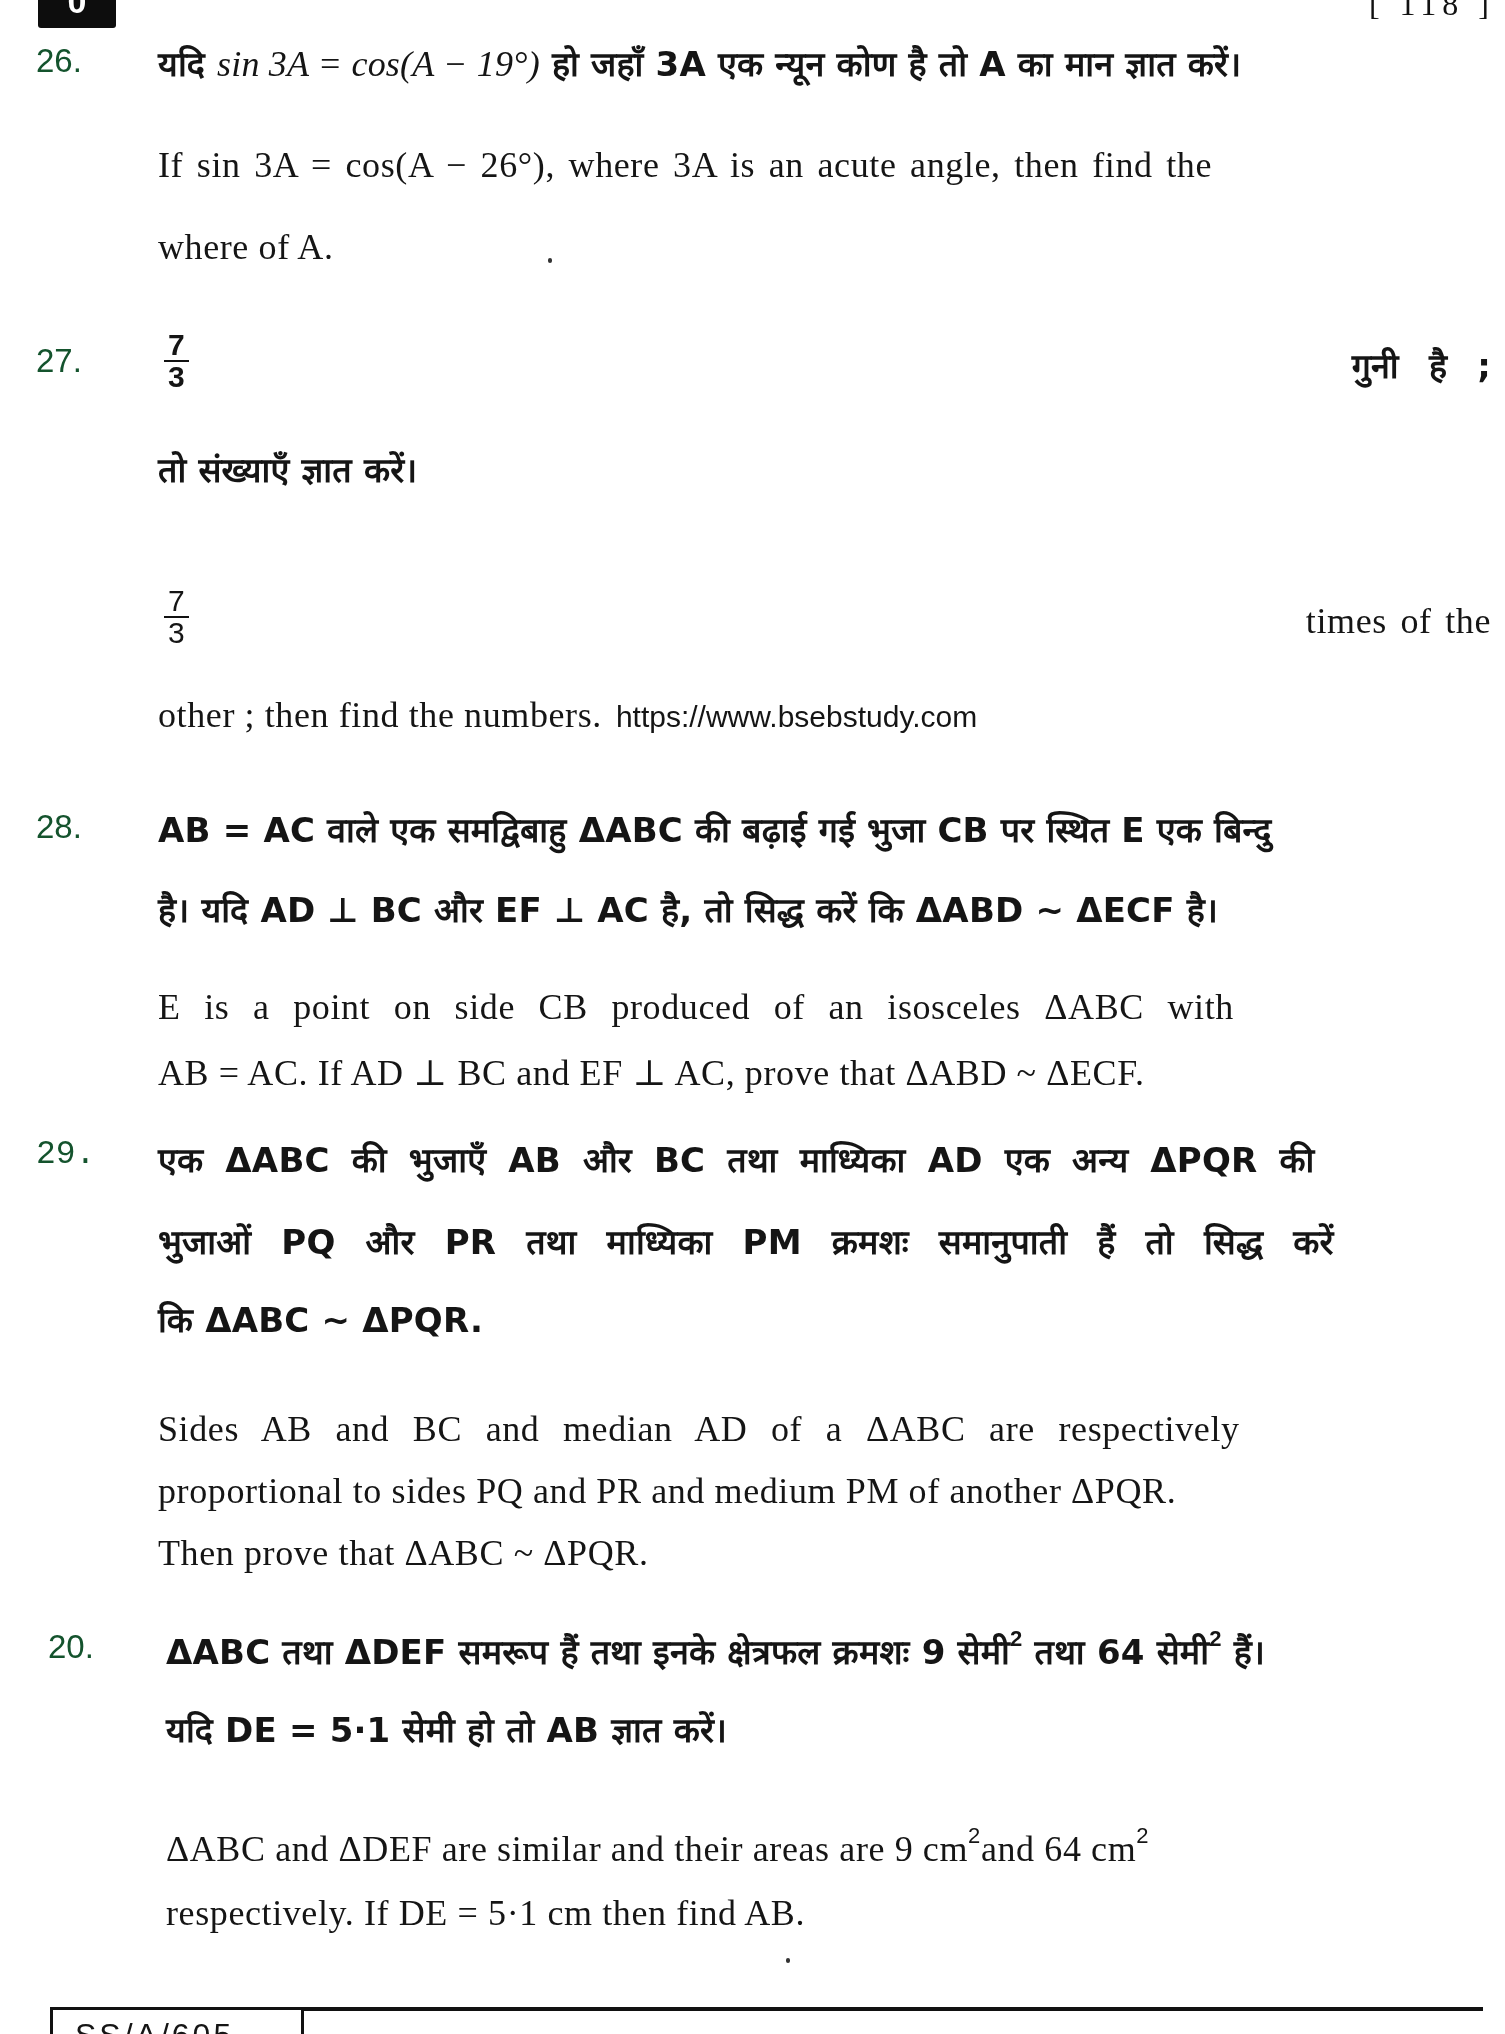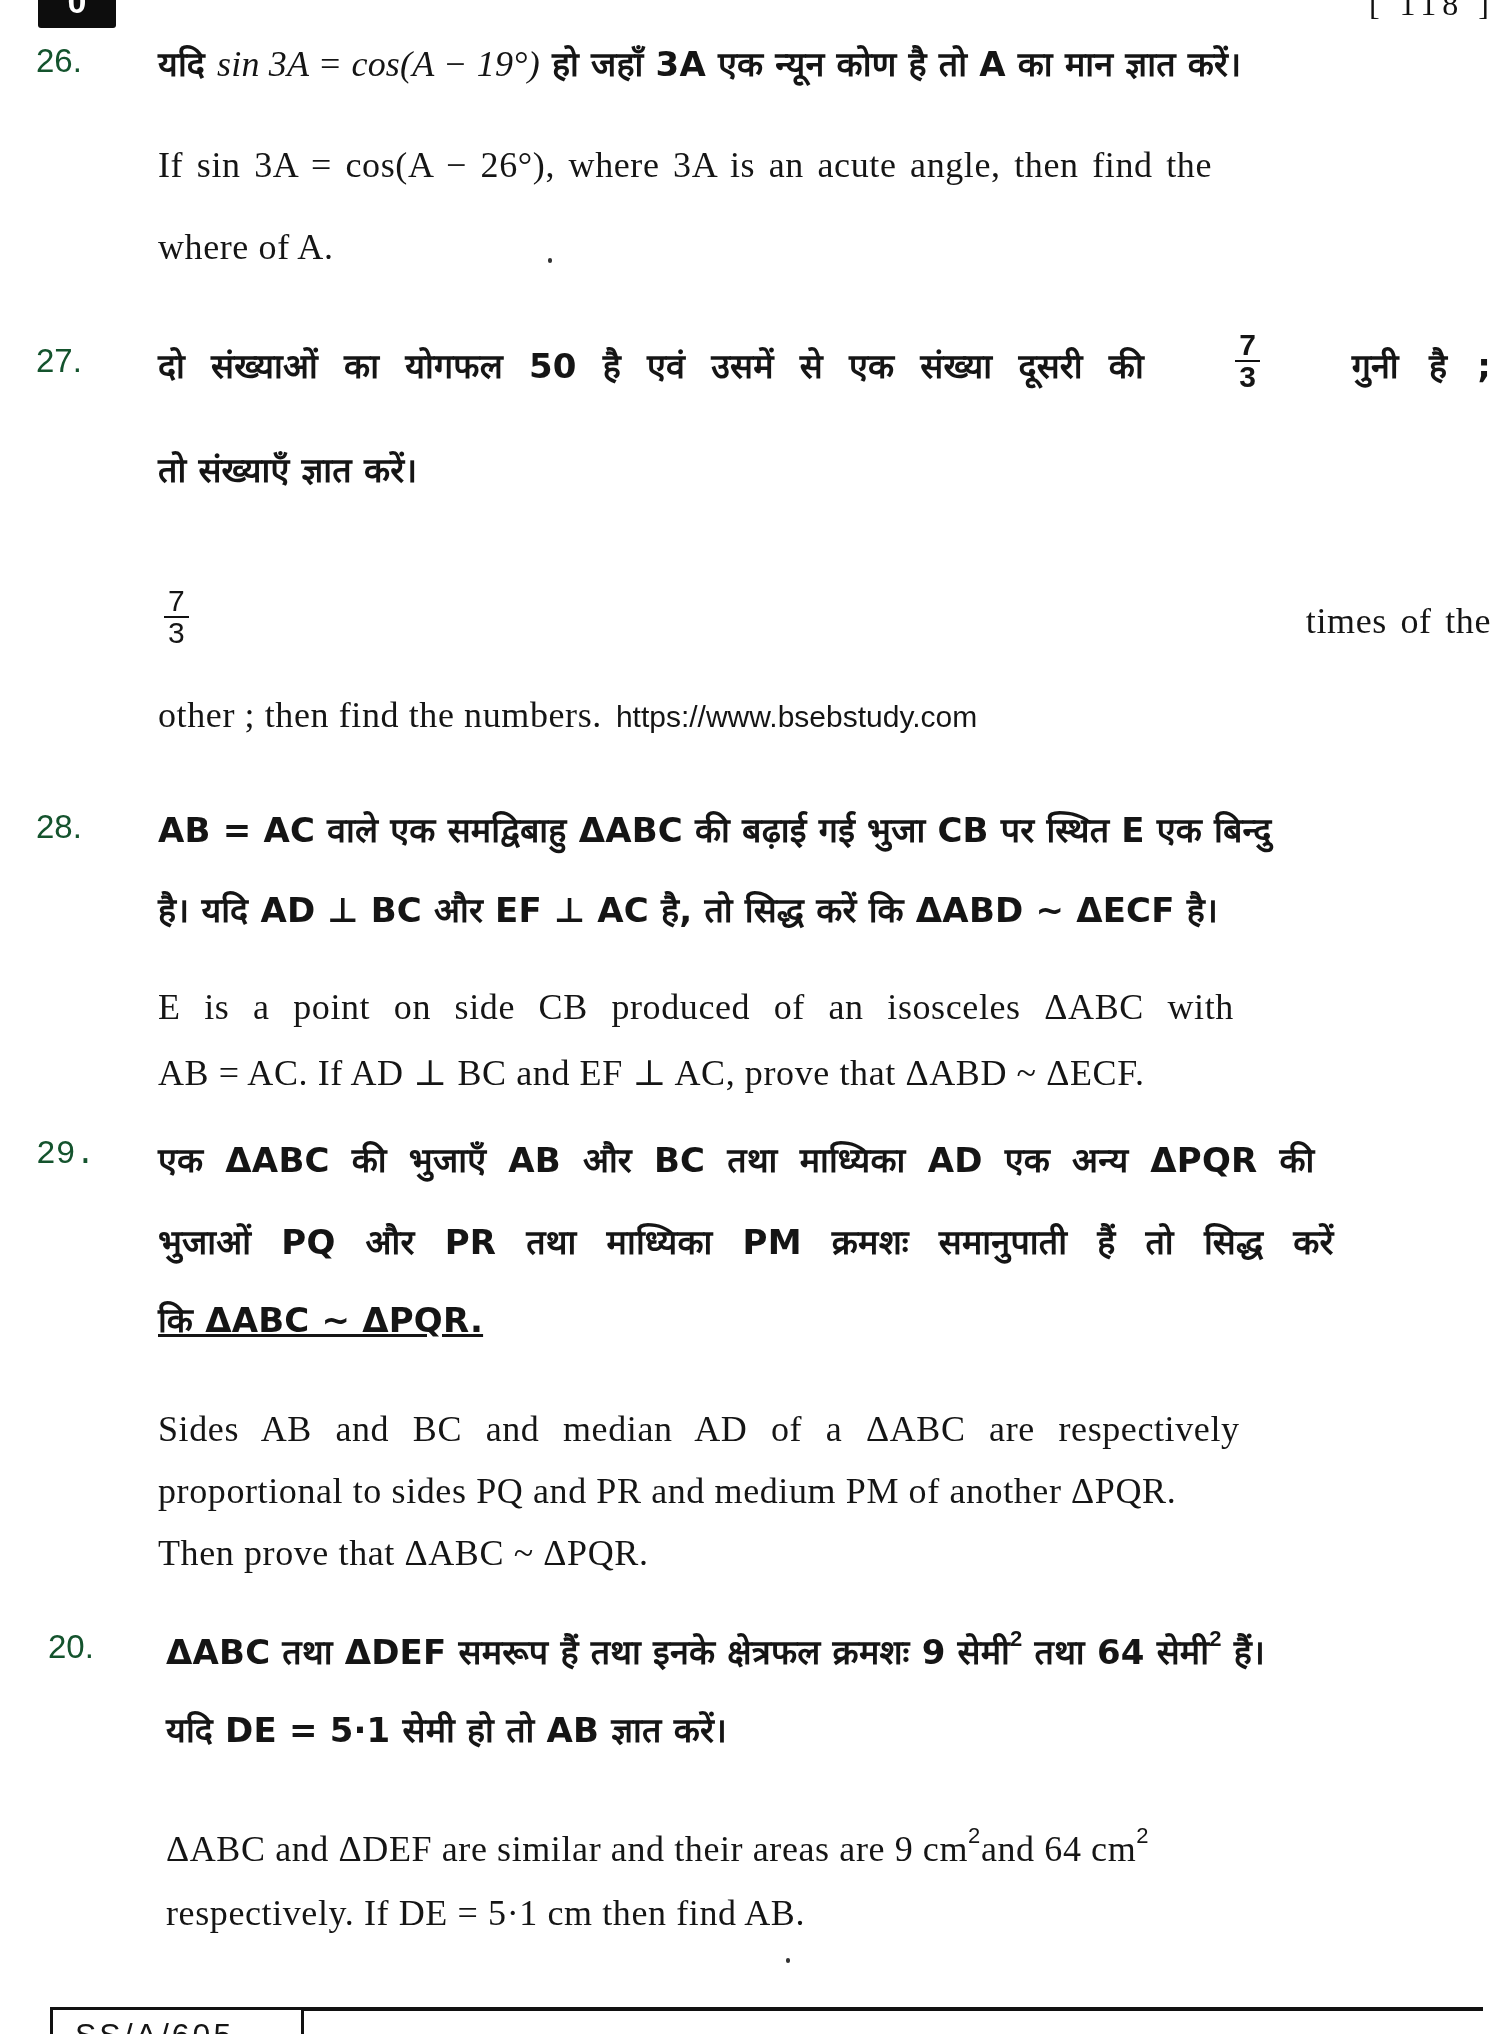--- a/index.html
+++ b/index.html
@@ -136,21 +136,20 @@
   </div>
   <div class="line en just" style="top:144px;">
     <span style="word-spacing:4px;">If sin 3A = cos(A − 26°), where 3A is an acute angle, then find the</span>
   </div>
   <div class="line en" style="top:226px;">where of A.</div>
 </section>
 
 <section class="q" style="top:0;">
   <div class="qnum" style="top:342px;">27.</div>
   <div class="line hi just" style="top:334px; align-items:center;">
-    <span style="word-spacing:14px;">दो संख्याओं का योगफल 50 है एवं उसमें से एक संख्या दूसरी की</span>
     <span class="frac">
       <span class="num">7</span>
       <span class="den">3</span>
     </span>
     <span style="word-spacing:18px;">गुनी है ;</span>
   </div>
   <div class="line hi" style="top:446px;">तो संख्याएँ ज्ञात करें।</div>
 
   <div class="line en just" style="top:590px; align-items:center;">
     <span class="frac">
@@ -169,21 +168,21 @@
   <div class="line hi" style="top:806px;">AB = AC वाले एक समद्विबाहु ΔABC की बढ़ाई गई भुजा CB पर स्थित E एक बिन्दु</div>
   <div class="line hi" style="top:886px;">है। यदि AD ⊥ BC और EF ⊥ AC है, तो सिद्ध करें कि ΔABD ~ ΔECF है।</div>
   <div class="line en" style="top:986px; word-spacing:14px;">E is a point on side CB produced of an isosceles ΔABC with</div>
   <div class="line en" style="top:1052px;">AB = AC. If AD ⊥ BC and EF ⊥ AC, prove that ΔABD ~ ΔECF.</div>
 </section>
 
 <section class="q" style="top:0;">
   <div class="qnum" style="top:1136px;font-family:Liberation Mono, monospace;">29.</div>
   <div class="line hi" style="top:1136px; word-spacing:10px;">एक ΔABC की भुजाएँ AB और BC तथा माध्यिका AD एक अन्य ΔPQR की</div>
   <div class="line hi" style="top:1218px; word-spacing:18px;">भुजाओं PQ और PR तथा माध्यिका PM क्रमशः समानुपाती हैं तो सिद्ध करें</div>
-  <div class="line hi" style="top:1296px;text-decoration:underline;">कि ΔABC ~ ΔPQR.</div>
+  <div class="line hi" style="top:1296px;">कि ΔABC ~ ΔPQR.</div>
   <div class="line en" style="top:1408px; word-spacing:14px;">Sides AB and BC and median AD of a ΔABC are respectively</div>
   <div class="line en" style="top:1470px;">proportional to sides PQ and PR and medium PM of another ΔPQR.</div>
   <div class="line en" style="top:1532px;">Then prove that ΔABC ~ ΔPQR.</div>
 </section>
 
 <section class="q" style="top:0;">
   <div class="qnum" style="top:1628px; left:48px;">20.</div>
   <div class="line hi" style="top:1628px; left:166px;">
     <span>ΔABC तथा ΔDEF समरूप हैं तथा इनके क्षेत्रफल क्रमशः 9 सेमी</span><sup>2</sup><span> तथा 64 सेमी</span><sup>2</sup><span> हैं।</span>
   </div>

